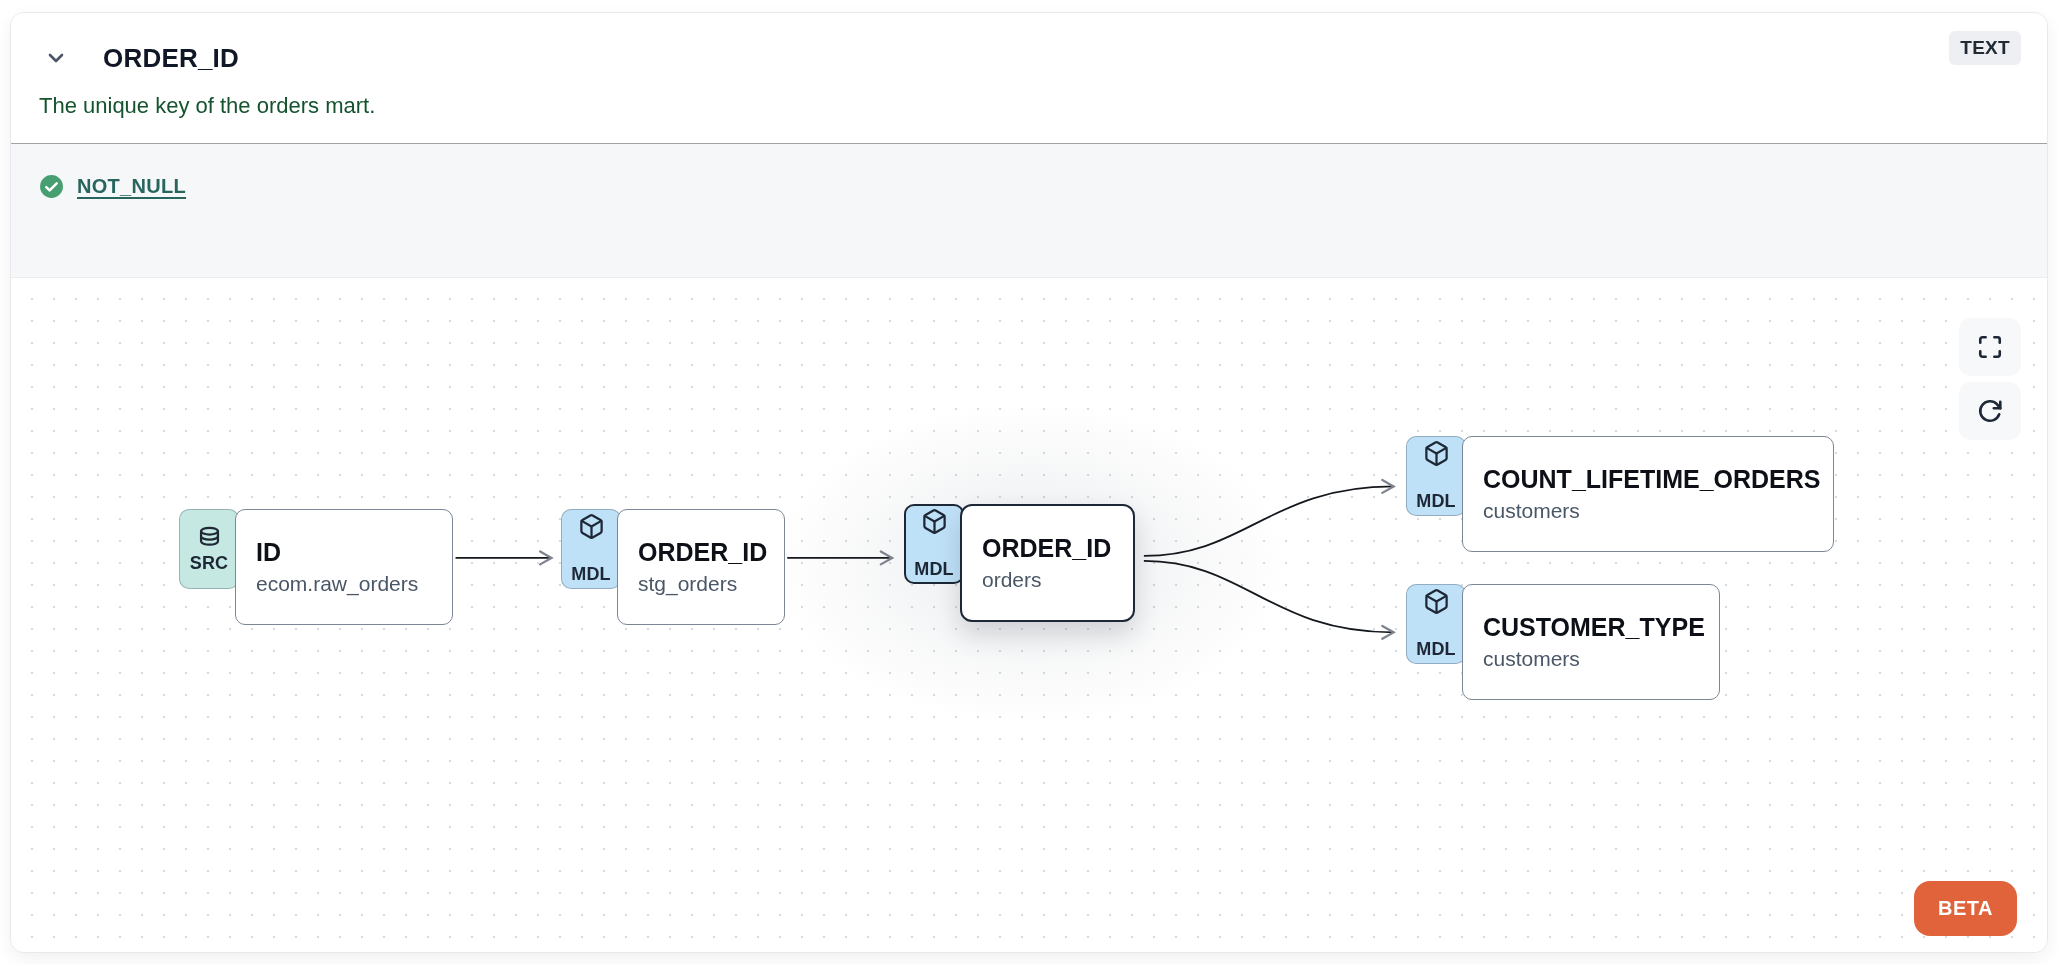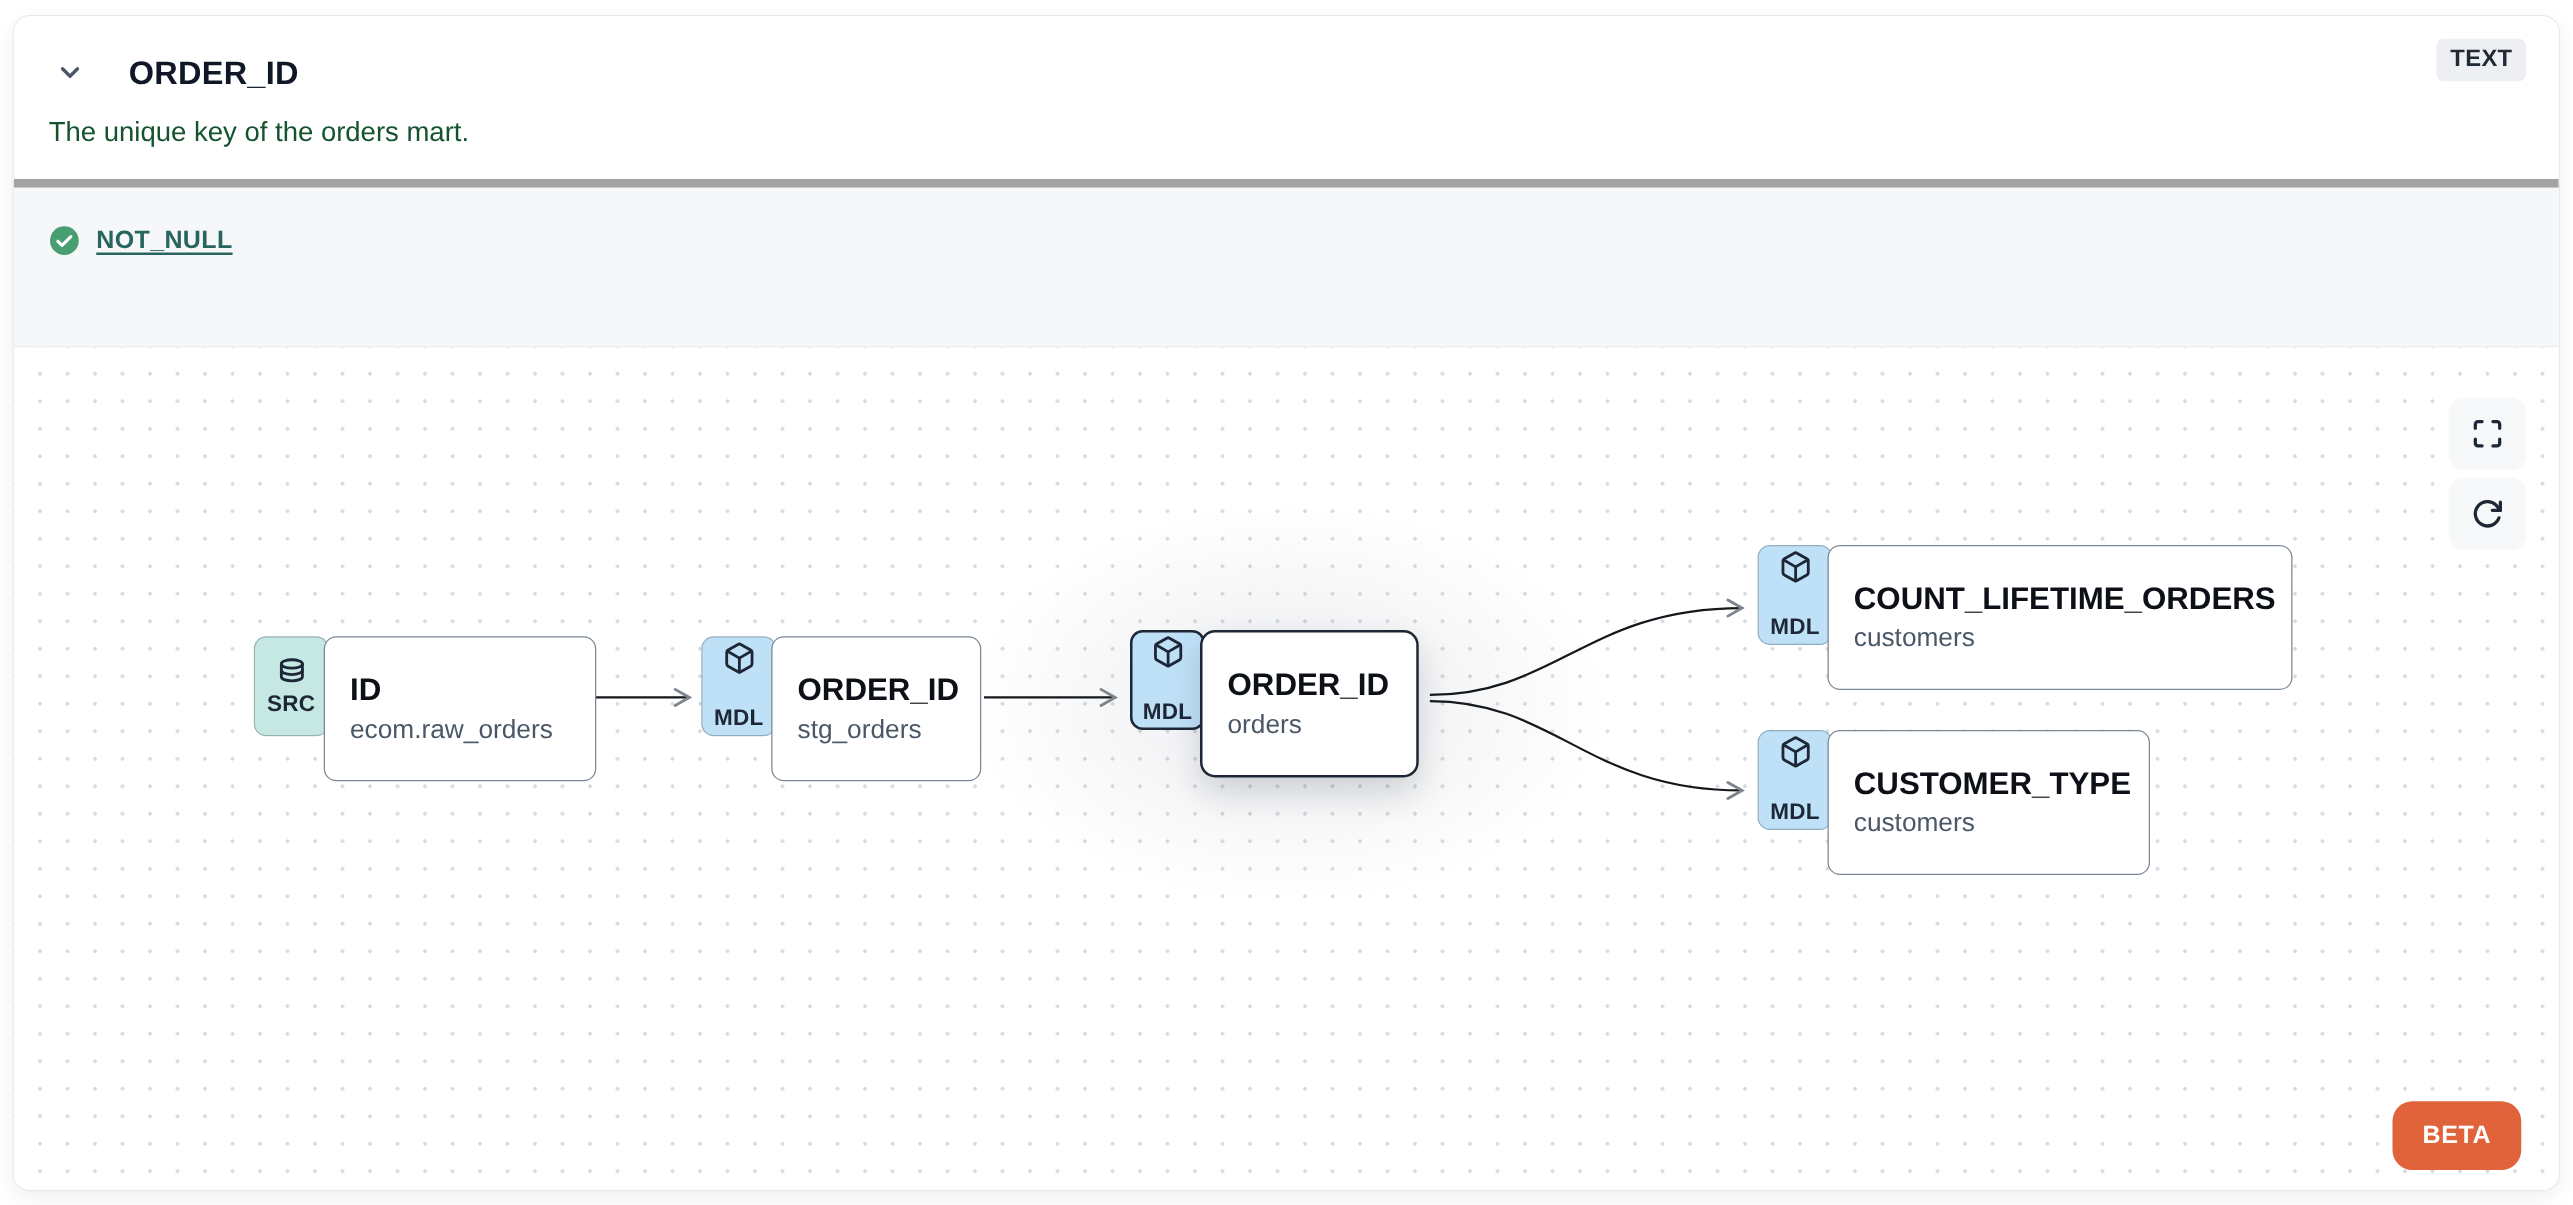--- a/index.html
+++ b/index.html
@@ -16,21 +16,21 @@
   
   .card-header { position:relative; padding:28px 30px 0 30px; background:#fff; }
   .header-row { display:flex; align-items:center; height:34px; }
   .chevron-btn { width:30px; height:30px; display:flex; align-items:center; justify-content:center; cursor:pointer; background:none; border:none; }
   .page-title { font-size:26px; font-weight:700; color:#101828; margin-left:32px; letter-spacing:.2px; }
   .type-badge { position:absolute; top:18px; right:26px; background:#edeff2; color:#212b36;
     font-size:19px; font-weight:600; padding:6px 11px; border-radius:6px; letter-spacing:.3px; }
   .description { font-size:22px; color:#14532d; margin:18px 0 24px -2px; }
 
   
-  .tests-section { height:135px; background:#f6f7f8; border-top:7px solid #a3a3a3; border-bottom:1px solid #eaecee;
+  .tests-section { height:135px; background:#f6f7f8; border-top:1px solid #a3a3a3; border-bottom:1px solid #eaecee;
     padding:20px 0 0 28px; display:flex; flex-direction:column; gap:14px; }
   .test-row { display:flex; align-items:center; gap:13px; height:44px; }
   .test-link { font-size:20px; font-weight:600; color:#27655e; text-decoration:underline; text-underline-offset:4px; letter-spacing:.3px; }
 
   
   .canvas {
     position:relative; flex:1; background-color:#fff;
     background-image:radial-gradient(circle, #d8dbde 1.3px, transparent 1.5px);
     background-size:22px 22px; background-position:10px 10px; overflow:hidden;
   }
@@ -97,21 +97,21 @@
         <marker id="arrow" viewBox="0 0 10 10" refX="8.5" refY="5" markerWidth="9" markerHeight="9" orient="auto">
           <path d="M1.5 1 L8.5 5 L1.5 9" fill="none" stroke="#7d848d" stroke-width="1.4" stroke-linecap="round"></path>
         </marker>
       </defs>
       <path d="M 445 282 H 541" fill="none" stroke="#14181d" stroke-width="1.8" marker-end="url(#arrow)"></path>
       <path d="M 777 282 H 882" fill="none" stroke="#14181d" stroke-width="1.8" marker-end="url(#arrow)"></path>
       <path d="M 1134 280 C 1235 280 1260 210 1384 210" fill="none" stroke="#14181d" stroke-width="1.8" marker-end="url(#arrow)"></path>
       <path d="M 1134 285 C 1235 285 1260 357 1384 357" fill="none" stroke="#14181d" stroke-width="1.8" marker-end="url(#arrow)"></path>
     </svg>
 
-    <div class="node" style="left:168px; top:231px;margin-left:24px;">
+    <div class="node" style="left:168px; top:231px;">
       <div class="node-badge src">
         <svg width="27" height="27" viewBox="0 0 24 24" fill="none" stroke="#1d2736" stroke-width="2" stroke-linecap="round" stroke-linejoin="round">
             <ellipse cx="12" cy="5.5" rx="7.5" ry="3"></ellipse>
             <path d="M4.5 5.5v4.5c0 1.66 3.36 3 7.5 3s7.5-1.34 7.5-3V5.5"></path>
             <path d="M4.5 10v4.5c0 1.66 3.36 3 7.5 3s7.5-1.34 7.5-3V10"></path>
           </svg>
         <span class="badge-label">SRC</span>
       </div>
       <div class="node-card" style="width:218px;">
         <div class="node-title">ID</div>

